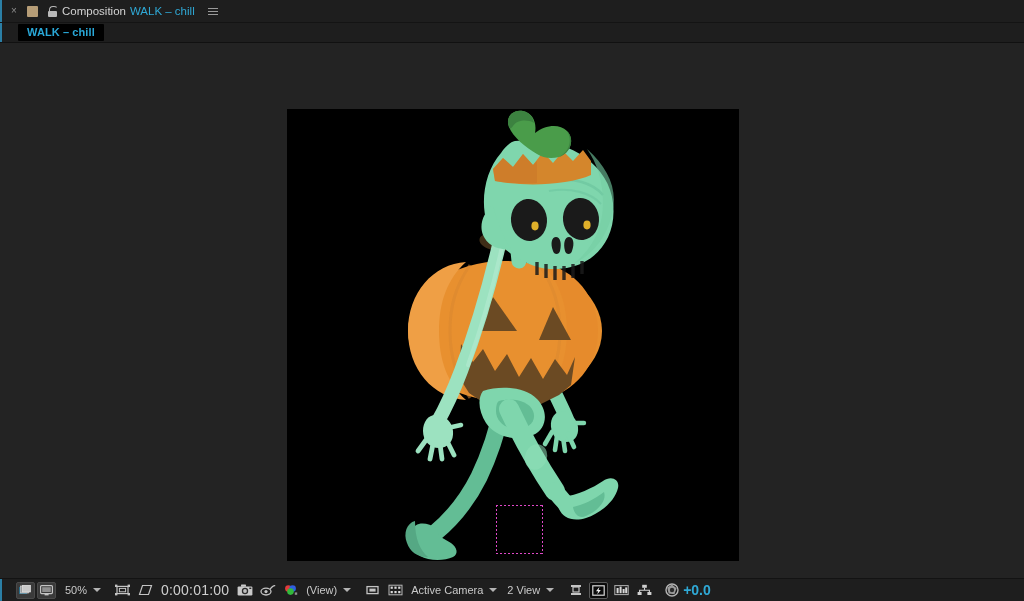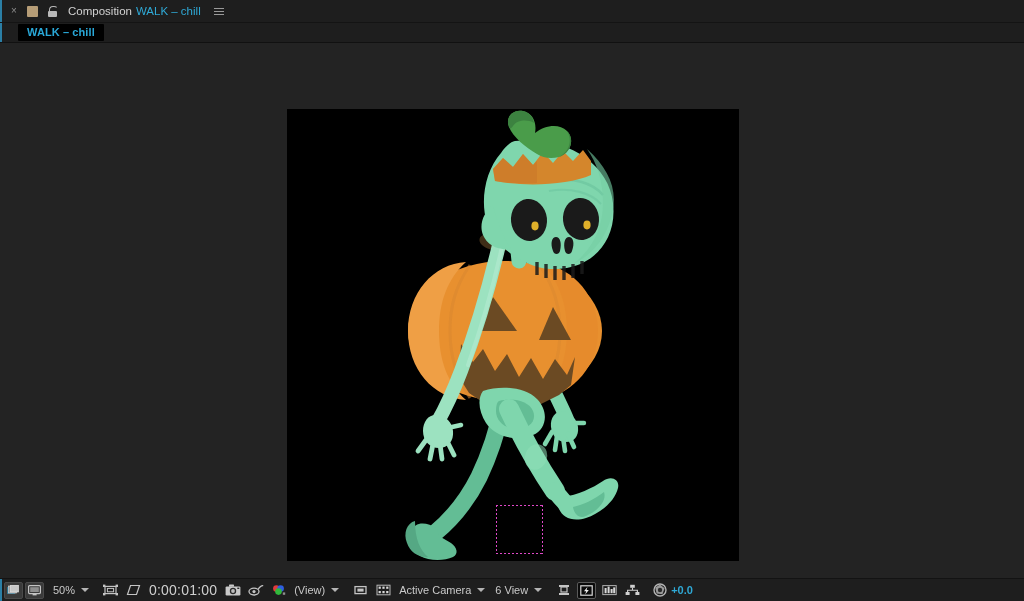--- a/index.html
+++ b/index.html
@@ -32,21 +32,21 @@
   .sq-icon{width:11px;height:11px;background:#b69d77;border-radius:1px;display:block;}
   .lock-icon{position:relative;width:9px;height:11px;display:block;}
   .lock-icon .shackle{
     position:absolute;left:1px;top:0;width:7px;height:6px;
     border:1.4px solid #b9b9b9;border-bottom:none;border-radius:4px 4px 0 0;
     border-right-color:transparent;
   }
   .lock-icon .body{
     position:absolute;left:0;bottom:0;width:9px;height:6px;background:#b9b9b9;border-radius:1px;
   }
-  .tb-title{margin-left:6px;color:#d2d2d2;font-size:11.5px;white-space:nowrap;}
+  .tb-title{color:#d2d2d2;font-size:11.5px;white-space:nowrap;}
   .tb-title .comp-name{color:#2fa9d6;margin-left:4px;}
   .tb-menu{
     width:18px;height:22px;margin-left:9px;
     display:flex;flex-direction:column;align-items:center;justify-content:center;gap:2px;
   }
   .tb-menu span{display:block;width:10px;height:1px;background:#9a9a9a;}
   .tb-menu span:nth-child(2){width:10px;}
 
   
   .crumbbar{
@@ -83,36 +83,36 @@
       repeating-linear-gradient(to bottom, #e048c8 0 2px, transparent 2px 4px);
     background-size:100% 1px,100% 1px,1px 100%,1px 100%;
     background-position:0 0, 0 100%, 0 0, 100% 0;
     background-repeat:no-repeat;
   }
 
   
   .bottombar{
     height:22px;flex:0 0 22px;background:#1e1e1e;
     border-top:1px solid #131313;
-    display:flex;align-items:center;padding-left:3px;
+    display:flex;align-items:center;padding-left:15px;
     position:relative;
   }
   .bottombar:before{
     content:"";position:absolute;left:0;top:0;bottom:0;width:2px;background:#2b7fa6;
   }
   .bb-btn{
     width:19px;height:17px;margin:0 1px;
     background:#3a3a3a;border:1px solid #4a4a4a;border-radius:2px;
     display:flex;align-items:center;justify-content:center;box-sizing:border-box;
   }
   .bb-icn{width:19px;height:17px;display:flex;align-items:center;justify-content:center;margin:0 2px;}
   .bb-icn.boxed{background:#0b0b0b;border:1px solid #5a5a5a;border-radius:2px;box-sizing:border-box;}
   .bb-label{color:#c9c9c9;font-size:11px;white-space:nowrap;}
   .bb-val{color:#cfcfcf;font-size:14px;white-space:nowrap;letter-spacing:.2px;}
-  .bb-cyan{color:#2fa9d6;font-size:11px;font-weight:bold;white-space:nowrap;}
+  .bb-cyan{color:#2fa9d6;font-size:14px;font-weight:bold;white-space:nowrap;}
   .caret{
     width:0;height:0;border-left:4px solid transparent;border-right:4px solid transparent;
     border-top:4px solid #b4b4b4;margin:0 6px 0 6px;
   }
   .sep{width:8px;}
   .sep-s{width:4px;}
 
   
   svg.ic{display:block;}
 </style>
@@ -387,21 +387,21 @@
           <rect x="10.2" y="7" width="2.2" height="2.2"></rect>
         </g>
       </svg>
     </div>
 
     <div class="sep-s"></div>
     <div class="bb-label">Active Camera</div>
     <div class="caret"></div>
 
     <div class="sep-s"></div>
-    <div class="bb-label">6 View</div>
+    <div class="bb-label">2 View</div>
     <div class="caret"></div>
 
     <div class="sep-s"></div>
 
     <div class="bb-icn">
       <svg class="ic" width="14" height="12" viewBox="0 0 14 12">
         <rect x="2" y="1" width="10" height="2" fill="#c4c4c4"></rect>
         <rect x="4" y="3" width="6" height="5" fill="none" stroke="#c4c4c4" stroke-width="1.2"></rect>
         <rect x="2" y="9" width="10" height="2" fill="#c4c4c4"></rect>
       </svg>

